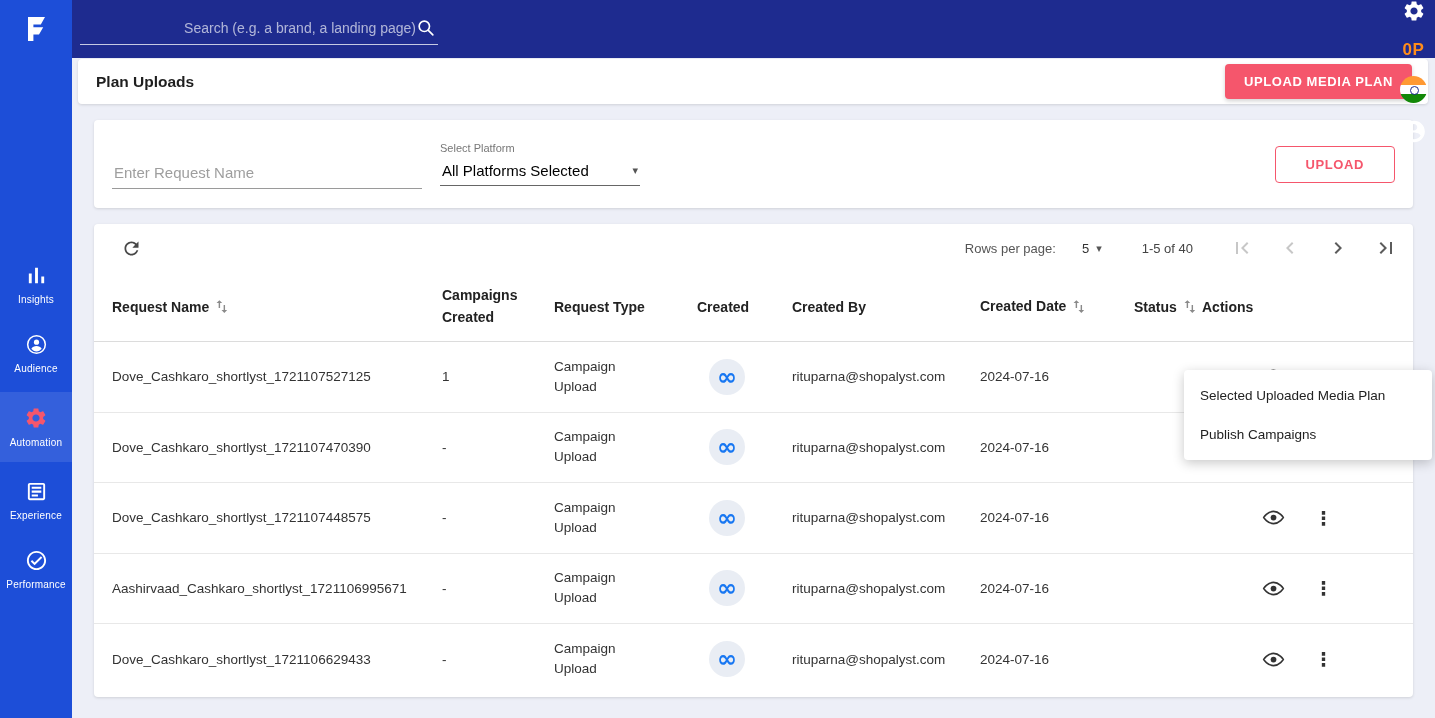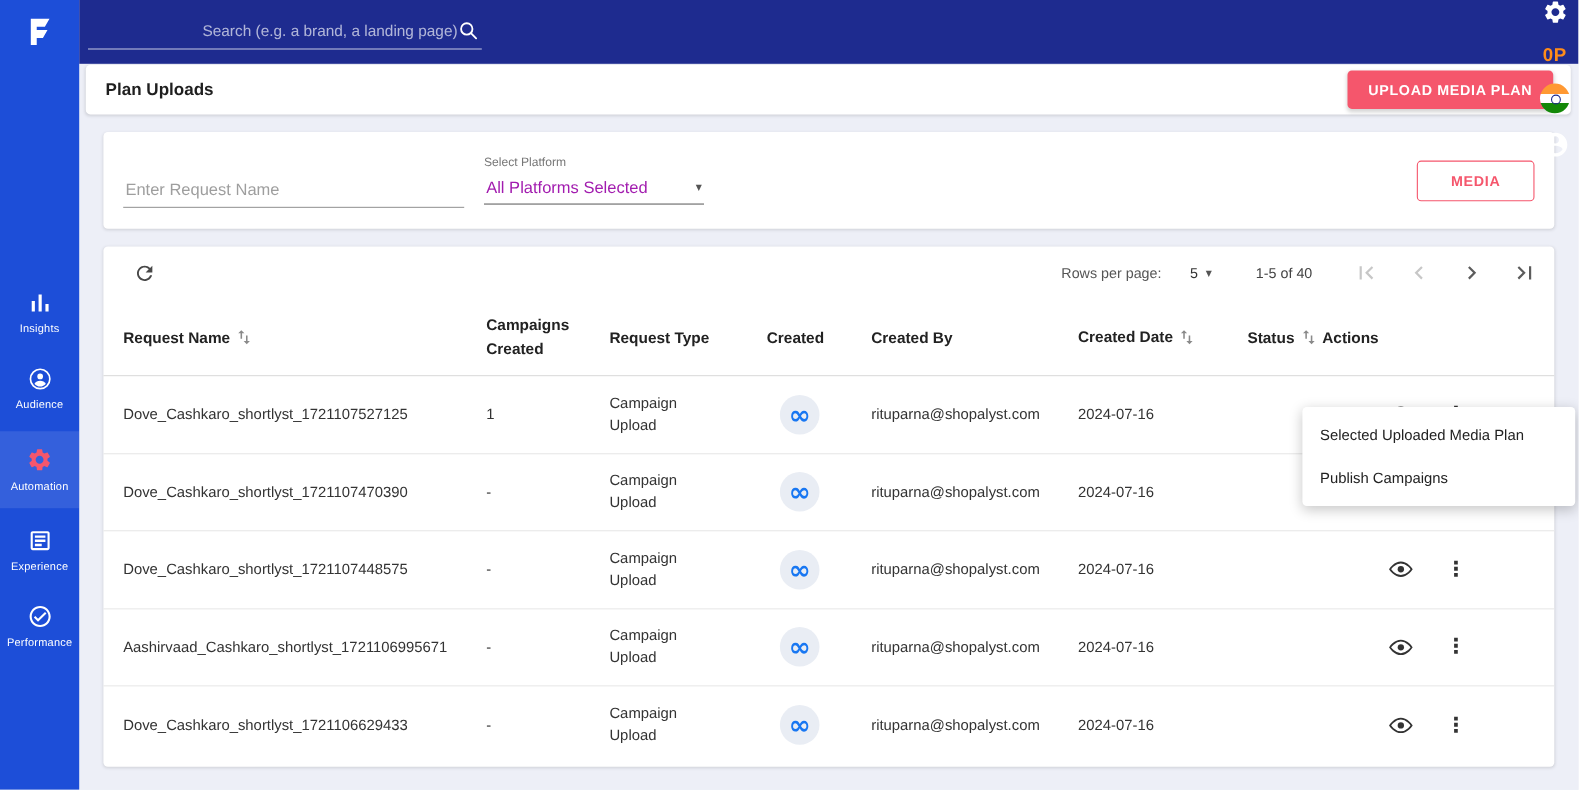--- a/index.html
+++ b/index.html
@@ -32,21 +32,21 @@
   .page-header { margin:1px 7px 0 6px; height:45px; display:flex; align-items:center; justify-content:space-between; padding:0 16px 0 18px; }
   .page-title { font-size:15.5px; font-weight:bold; color:#1f1f1f; }
   .upload-btn { background:#f5566c; color:#fff; border:none; border-radius:4px; font-size:13px; font-weight:bold; letter-spacing:.6px; padding:10px 19px; cursor:pointer; box-shadow:0 2px 4px rgba(0,0,0,0.18); font-family:"Liberation Sans",sans-serif; }
 
   .filter-card { margin:16px 22px 0 22px; height:88px; display:flex; align-items:center; padding:0 18px; }
   .req-input { width:310px; border:none; border-bottom:1px solid #9a9a9a; outline:none; font-size:15px; padding:7px 2px; color:#333; margin-top:18px; font-family:"Liberation Sans",sans-serif; }
   .req-input::placeholder { color:#9e9e9e; }
   .select-wrap { margin-left:18px; width:200px; cursor:pointer; }
   .select-label { font-size:11px; color:#777; }
   .select-value-row { display:flex; align-items:center; justify-content:space-between; border-bottom:1px solid #666; padding:5px 2px 6px 2px; margin-top:3px; }
-  .select-value { font-size:15px; color:#a21caf; }
+  .select-value { font-size:15px; color:#000000; }
   .caret { font-size:11px; color:#555; }
   .apply-btn { margin-left:auto; background:#fff; color:#f5566c; border:1px solid #f5566c; border-radius:4px; font-size:13px; font-weight:bold; letter-spacing:.6px; padding:10px 30px; cursor:pointer; font-family:"Liberation Sans",sans-serif; }
 
   
   .table-card { margin:16px 22px 0 22px; position:relative; padding-bottom:2px; }
   .table-toolbar { height:48px; display:flex; align-items:center; padding:0 14px 0 22px; }
   .refresh-btn { width:30px; height:30px; border:none; background:transparent; cursor:pointer; display:flex; align-items:center; justify-content:center; }
   .toolbar-right { margin-left:auto; display:flex; align-items:center; }
   .rpp-label { font-size:13px; color:#555; }
   .rpp-select { display:flex; align-items:center; gap:7px; margin-left:26px; cursor:pointer; }
@@ -164,21 +164,21 @@
 
   <div class="card filter-card">
     <input class="req-input" type="text" placeholder="Enter Request Name" style="">
     <div class="select-wrap">
       <div class="select-label">Select Platform</div>
       <div class="select-value-row">
         <span class="select-value">All Platforms Selected</span>
         <span class="caret">▾</span>
       </div>
     </div>
-    <button class="apply-btn">MEDIA</button>
+    <button class="apply-btn">UPLOAD</button>
   </div>
 
   <div class="card table-card">
 
     <div class="table-toolbar">
       <button class="refresh-btn">
         <svg width="21" height="21" viewBox="0 0 24 24">
             <path fill="#484848" d="M17.65 6.35C16.2 4.9 14.21 4 12 4c-4.42 0-7.99 3.58-7.99 8s3.57 8 7.99 8c3.73 0 6.84-2.55 7.73-6h-2.08c-.82 2.33-3.04 4-5.65 4-3.31 0-6-2.69-6-6s2.69-6 6-6c1.66 0 3.14.69 4.22 1.78L13 11h7V4l-2.35 2.35z"></path>
           </svg>
       </button>

